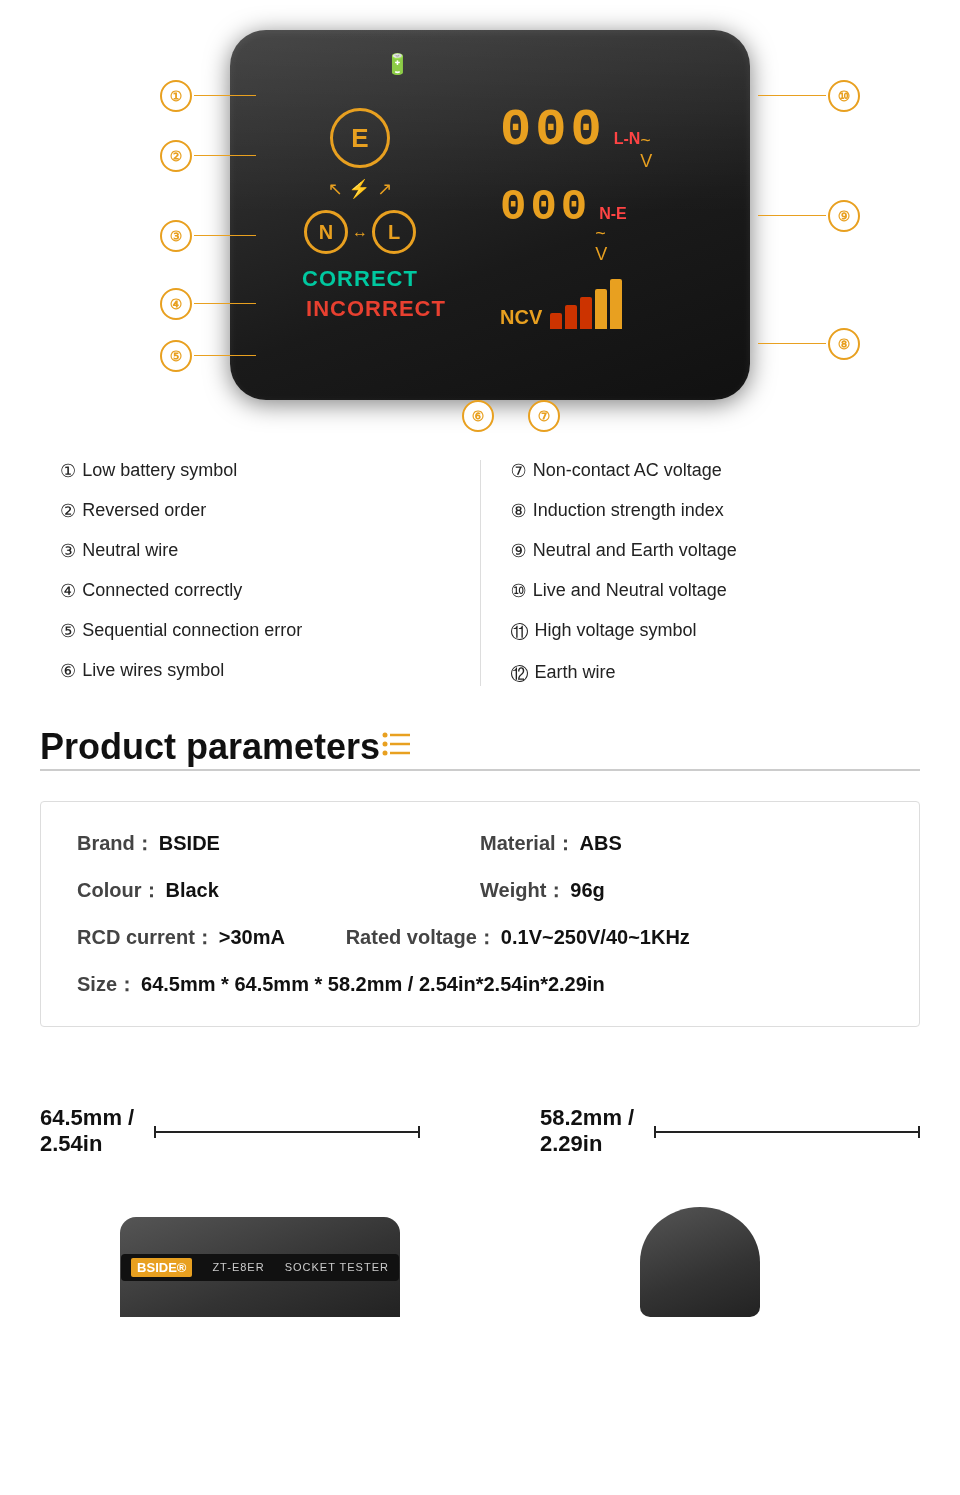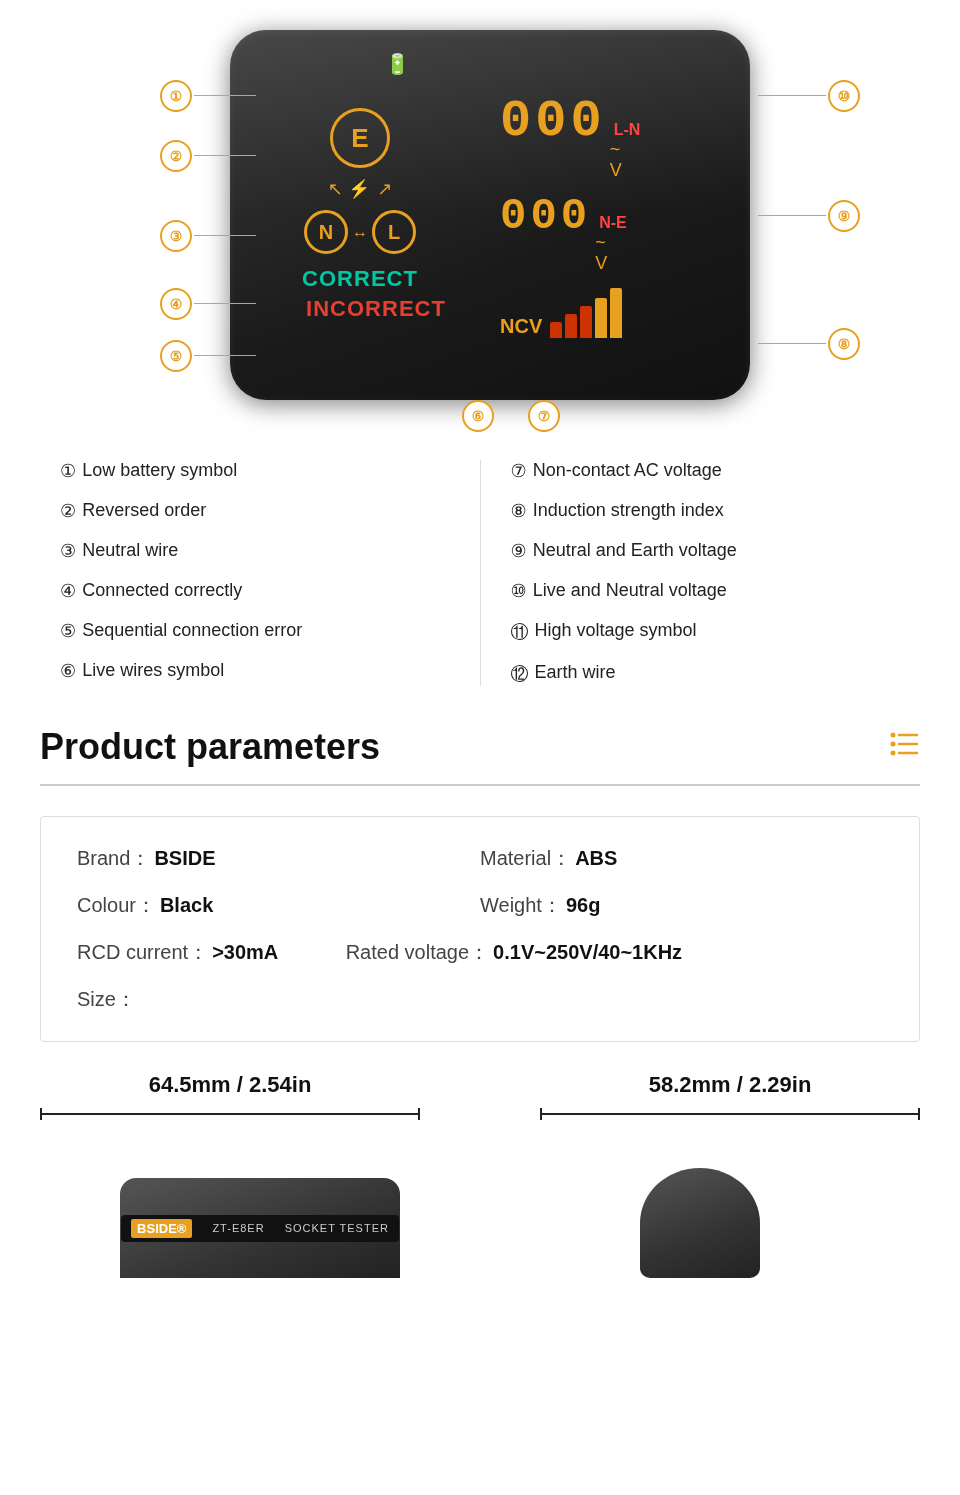--- a/index.html
+++ b/index.html
@@ -282,22 +282,22 @@
     
     .params-section {
       width: 100%;
       padding: 0 40px;
       margin-top: 20px;
     }
 
     .params-header {
       display: flex;
       align-items: center;
-      justify-content: space-between;
-      padding-bottom: 16px;
+      justify-content: flex-start;
+      padding-bottom: 1px;
       border-bottom: 2px solid #ccc;
       margin-bottom: 30px;
     }
 
     .params-title {
       font-size: 36px;
       font-weight: bold;
       color: #111;
     }
 
@@ -325,43 +325,44 @@
     .param-cell {
       flex: 1;
       display: flex;
       align-items: center;
       gap: 4px;
       font-size: 20px;
       color: #333;
     }
 
     .param-label {
-      font-weight: normal;
+      font-weight: bold;
       color: #444;
     }
 
     .param-value {
       font-weight: bold;
       color: #111;
     }
 
     
     .dims-section {
       width: 100%;
       padding: 30px 40px 10px;
       display: flex;
       flex-direction: row;
       gap: 40px;
     }
 
     .dim-block {
       flex: 1;
       display: flex;
-      flex-direction: column;
-      align-items: center;
+      flex-direction: row;
+      align-items: center;
+      margin-top: 48px;
     }
 
     .dim-label {
       font-size: 22px;
       font-weight: bold;
       color: #111;
       margin-bottom: 10px;
     }
 
     .dim-arrow-row {
@@ -491,21 +492,21 @@
             </div>
           </div>
           <div class="correct-text">CORRECT</div>
           <div class="incorrect-text">INCORRECT</div>
         </div>
 
         <div class="screen-right">
 
           <div class="voltage-block">
             <span class="voltage-digits">000</span>
-            <div style="display:flex;flex-direction:column;align-items:flex-start;">
+            <div style="display:flex;flex-direction:row;align-items:flex-start;">
               <span class="voltage-label">L-N</span>
               <span class="voltage-unit">~<br>V</span>
             </div>
           </div>
 
           <div class="voltage-block2">
             <span class="voltage-digits" style="font-size:44px;">000</span>
             <div style="display:flex;flex-direction:column;align-items:flex-start;">
               <span class="voltage-label2">N-E</span>
               <span class="voltage-unit">~<br>V</span>
@@ -654,20 +655,21 @@
       </div>
       <div class="param-cell" style="flex:2;">
         <span class="param-label">Rated voltage：</span>
         <span class="param-value">0.1V~250V/40~1KHz</span>
       </div>
     </div>
 
     <div class="params-row">
       <div class="param-cell" style="flex:3;">
         <span class="param-label">Size：</span>
+        <span class="param-value">64.5mm * 64.5mm * 58.2mm  /  2.54in*2.54in*2.29in</span>
       </div>
     </div>
   </div>
 </div>
 
 <div class="dims-section">
   <div class="dim-block">
     <div class="dim-label">64.5mm  /  2.54in</div>
     <div class="dim-arrow-row">
       <div class="dim-end-left"></div>

